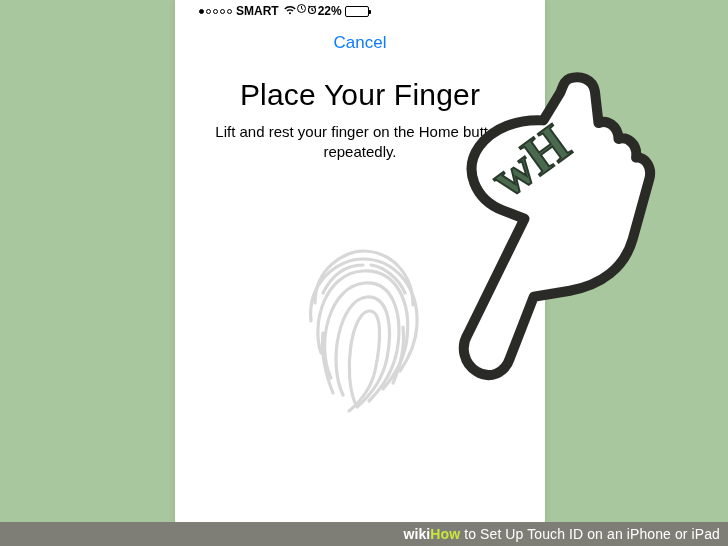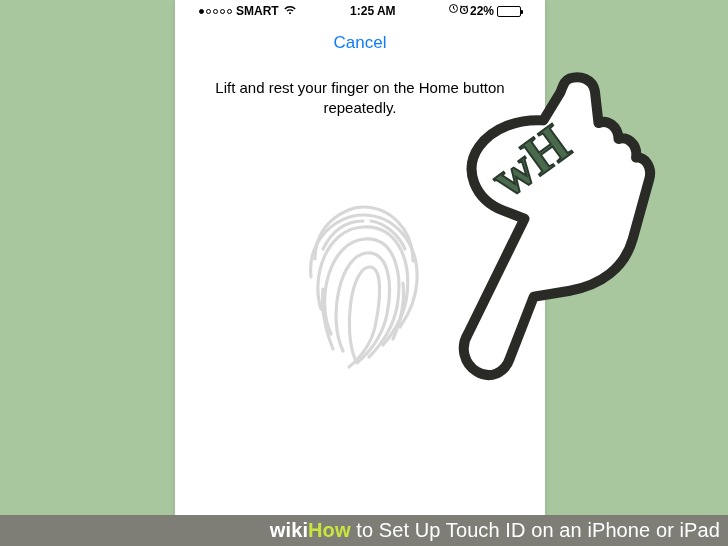--- a/index.html
+++ b/index.html
@@ -87,21 +87,21 @@
     height: 340px;
     pointer-events: none;
   }
   .caption-bar {
     position: absolute;
     left: 0;
     bottom: 0;
     width: 100%;
     background: #7e7e77;
     color: #fff;
-    font-size: 20px;
+    font-size: 14px;
     padding: 4px 8px 4px 8px;
     text-align: right;
     font-weight: 600;
     letter-spacing: 0.1px;
   }
   .caption-bar .wiki { color: #fff; font-weight: 700; }
   .caption-bar .how { color: #c9e63f; font-weight: 700; }
   .caption-bar .rest { color: #fff; font-weight: 500; }
 </style>
 </head>
@@ -117,21 +117,20 @@
           <span class="dot"></span>
           <span class="dot"></span>
       </span>
       <span>SMART</span>
       <span>
         <svg width="14" height="10" viewBox="0 0 14 10">
           <path d="M7 9.2a1 1 0 100-2 1 1 0 000 2zM3.5 5.6a5 5 0 017 0l-1 1a3.6 3.6 0 00-5 0l-1-1zM1.3 3.4a8 8 0 0111.4 0l-1 1a6.6 6.6 0 00-9.4 0l-1-1z" fill="#000"></path>
         </svg>
       </span>
     </div>
-    <div class="status-center">1:25 AM</div>
     <div class="status-right">
       <span>
         <svg width="9" height="11" viewBox="0 0 9 11">
             <circle cx="4.5" cy="4.5" r="4" fill="none" stroke="#000" stroke-width="1"></circle>
             <path d="M4.5 2v2.5l1.5 1" stroke="#000" stroke-width="1" fill="none"></path>
           </svg>
       </span>
       <span>
         <svg width="10" height="11" viewBox="0 0 10 11">
             <circle cx="5" cy="6" r="3.5" fill="none" stroke="#000" stroke-width="1.2"></circle>
@@ -141,20 +140,21 @@
       <span>22%</span>
       <span class="battery"><span class="battery-fill"></span></span>
     </div>
   </div>
 
   <div class="nav-bar">
     <span class="cancel">Cancel</span>
   </div>
 
   <div class="content">
+    <div class="title">Place Your Finger</div>
     <div class="subtitle">Lift and rest your finger on the Home button repeatedly.</div>
     <div class="fingerprint-wrap">
       <svg width="150" height="180" viewBox="0 0 150 180">
         <g fill="none" stroke="#d7d7d7" stroke-width="3.2" stroke-linecap="round">
           <path d="M30 60 C30 25 60 8 78 8 C105 8 128 30 128 62"></path>
           <path d="M26 78 C22 40 52 16 78 16 C108 16 134 42 132 82 C131 100 124 115 115 128"></path>
           <path d="M36 110 C26 80 40 30 78 28 C112 26 126 60 122 95 C120 115 110 132 98 146"></path>
           <path d="M46 135 C30 100 45 42 80 40 C110 38 118 75 112 108 C108 128 96 146 84 158"></path>
           <path d="M58 152 C42 118 55 56 82 54 C104 53 108 85 102 115 C98 135 86 152 72 164"></path>
           <path d="M70 160 C58 130 66 70 84 68 C98 67 96 100 90 128 C86 145 76 158 64 168"></path>

